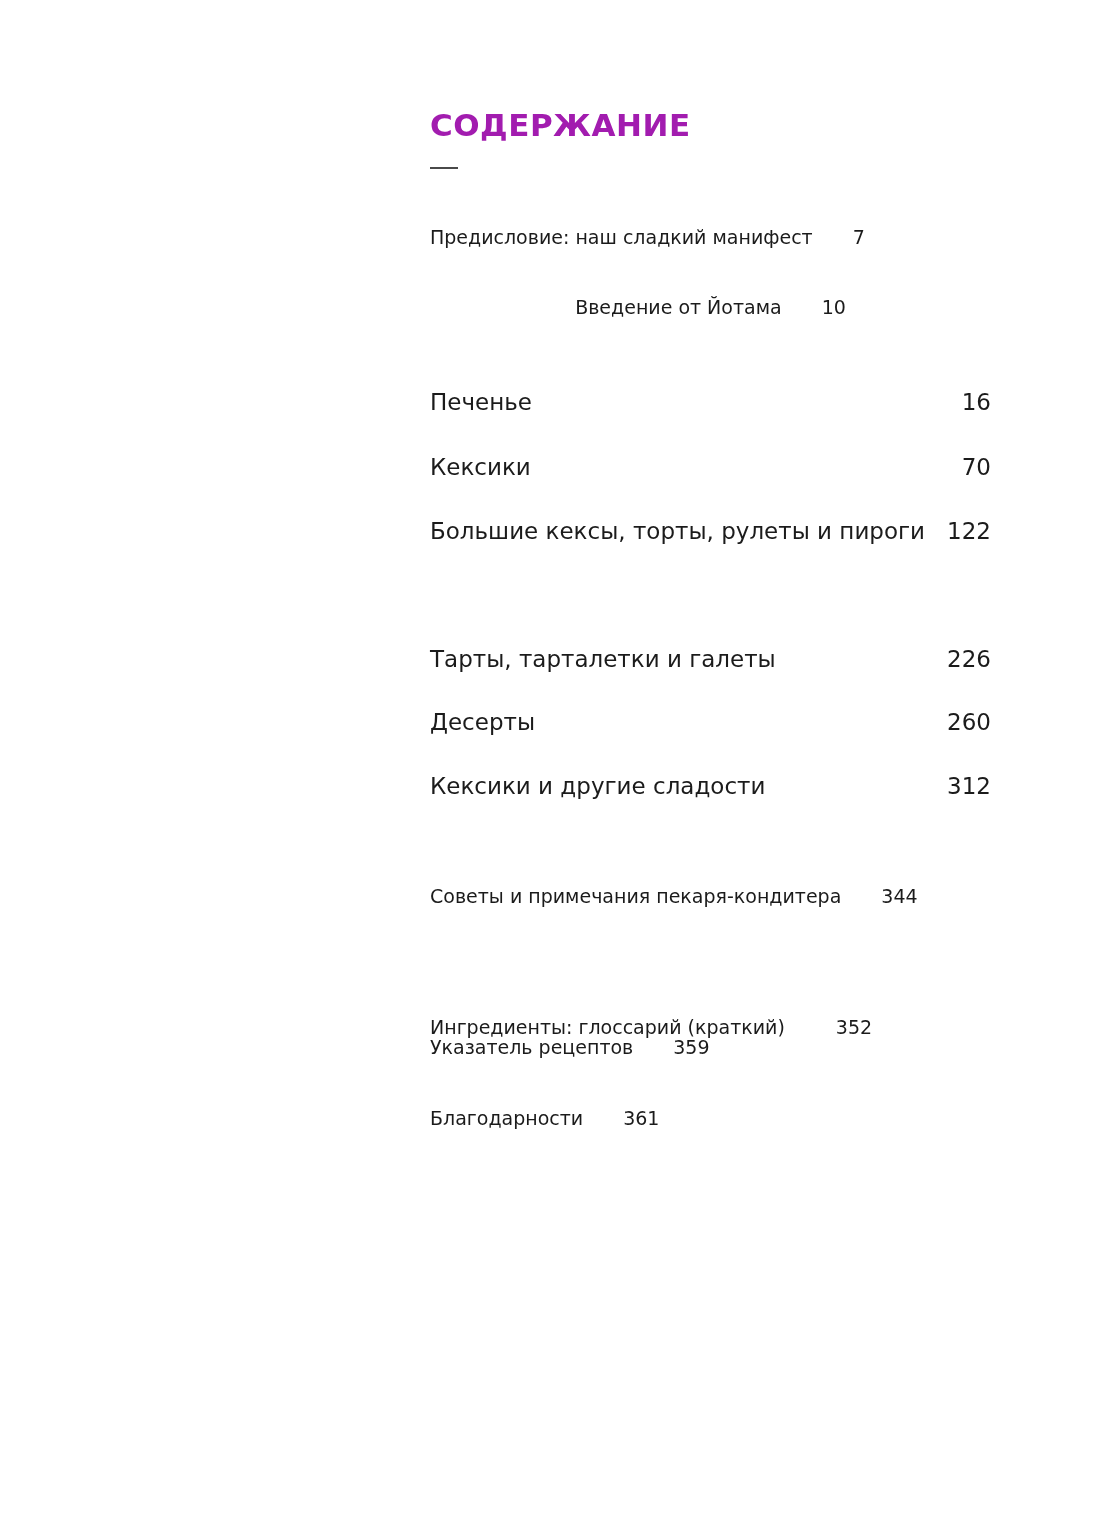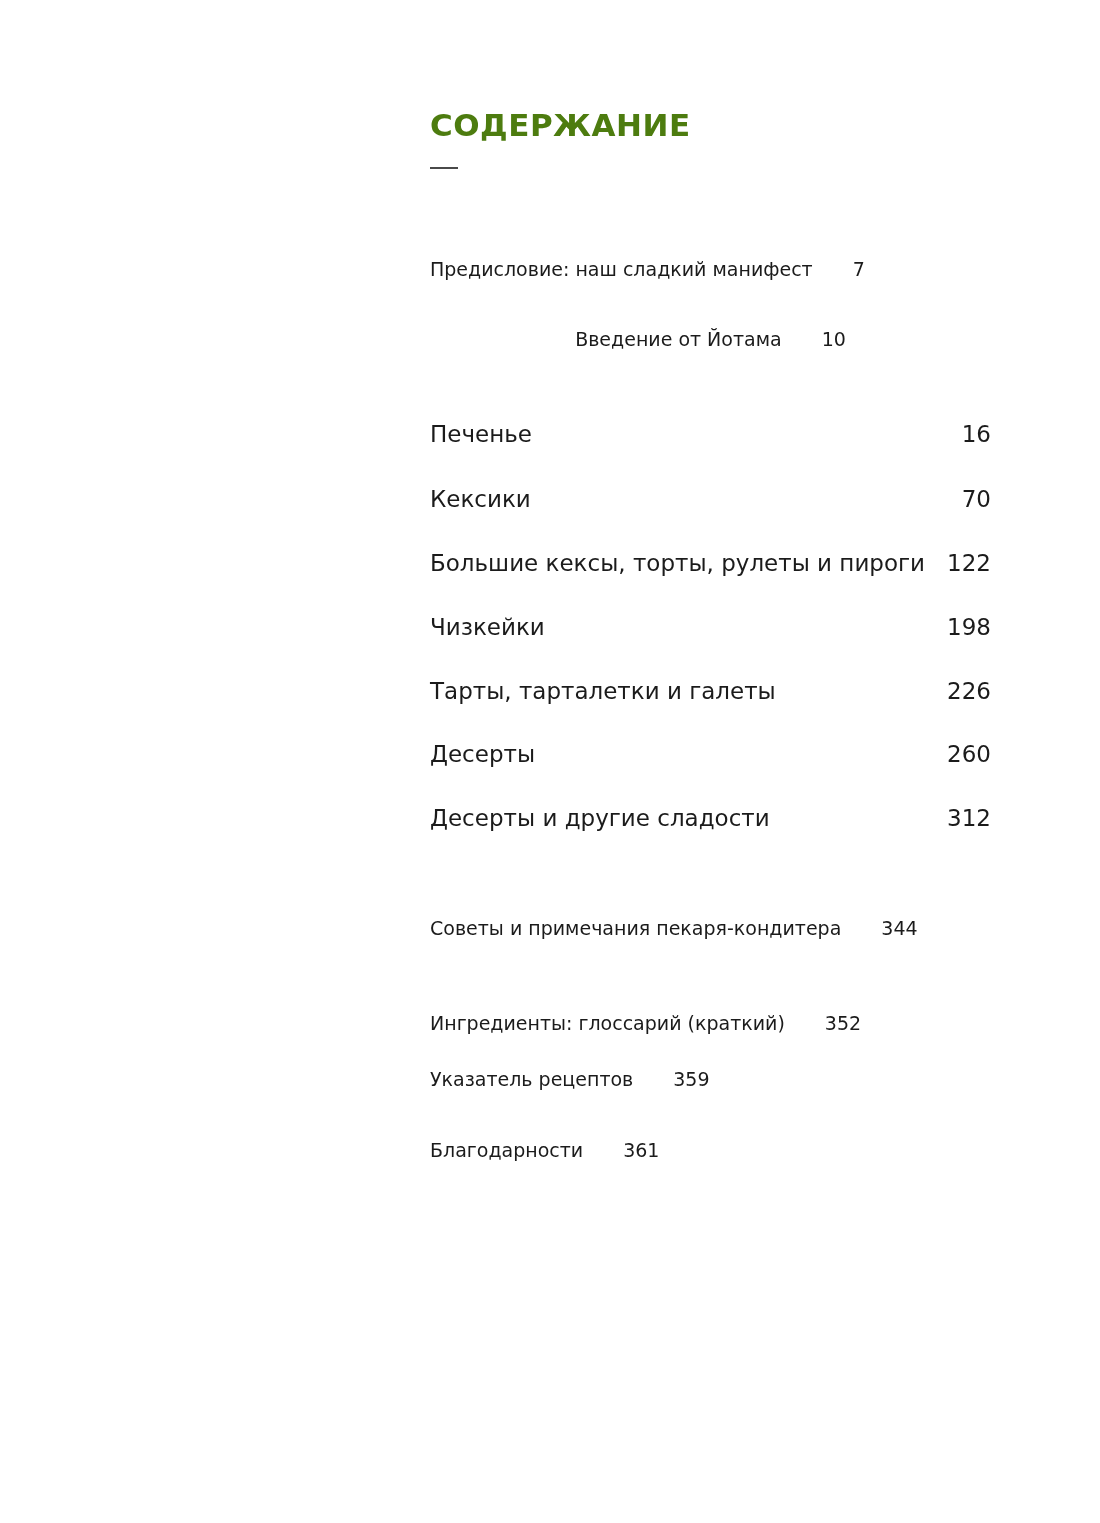--- a/index.html
+++ b/index.html
@@ -21,28 +21,27 @@
     left: 430px;
     top: 0;
     width: 561px;
     height: 100%;
   }
   .row {
     position: absolute;
     left: 0;
     width: 100%;
     white-space: nowrap;
-    margin-top: 32px;
   }
   .page-title {
     font-size: 31px;
     font-weight: 700;
     line-height: 34px;
     letter-spacing: 0.5px;
-    color: #4d7c0f;
+    color: #a21caf;
   }
   .title-rule {
     position: absolute;
     left: 0;
     width: 28px;
     height: 2px;
     background: #4a4a4a;
   }
   .small-row {
     display: flex;
@@ -95,42 +94,38 @@
       <span class="pagenum">16</span>
     </div>
     <div class="row chapter-row" style="top:452px;">
       <span class="label">Кексики</span>
       <span class="pagenum">70</span>
     </div>
     <div class="row chapter-row" style="top:516px;align-items:center;">
       <span class="label">Большие кексы, торты, рулеты и пироги</span>
       <span class="pagenum">122</span>
     </div>
-    <div class="row chapter-row" style="top:580px;">
-      <span class="label">Чизкейки</span>
-      <span class="pagenum">198</span>
-    </div>
     <div class="row chapter-row" style="top:644px;justify-content:space-between;">
       <span class="label">Тарты, тарталетки и галеты</span>
       <span class="pagenum">226</span>
     </div>
     <div class="row chapter-row" style="top:707px;text-align:right;">
       <span class="label">Десерты</span>
       <span class="pagenum">260</span>
     </div>
     <div class="row chapter-row" style="top:771px;">
-      <span class="label">Десерты и другие сладости</span>
+      <span class="label">Кексики и другие сладости</span>
       <span class="pagenum">312</span>
     </div>
 
     <div class="row small-row" style="top:883px;">
       <span class="label">Советы и примечания пекаря-кондитера</span>
       <span class="pagenum">344</span>
     </div>
-    <div class="row small-row" style="top:978px;">
+    <div class="row small-row" style="top:1014px;gap:11px;">
       <span class="label">Ингредиенты: глоссарий (краткий)</span>
       <span class="pagenum">352</span>
     </div>
     <div class="row small-row" style="top:1034px;">
       <span class="label">Указатель рецептов</span>
       <span class="pagenum">359</span>
     </div>
     <div class="row small-row" style="top:1105px;text-align:right;">
       <span class="label">Благодарности</span>
       <span class="pagenum">361</span>

